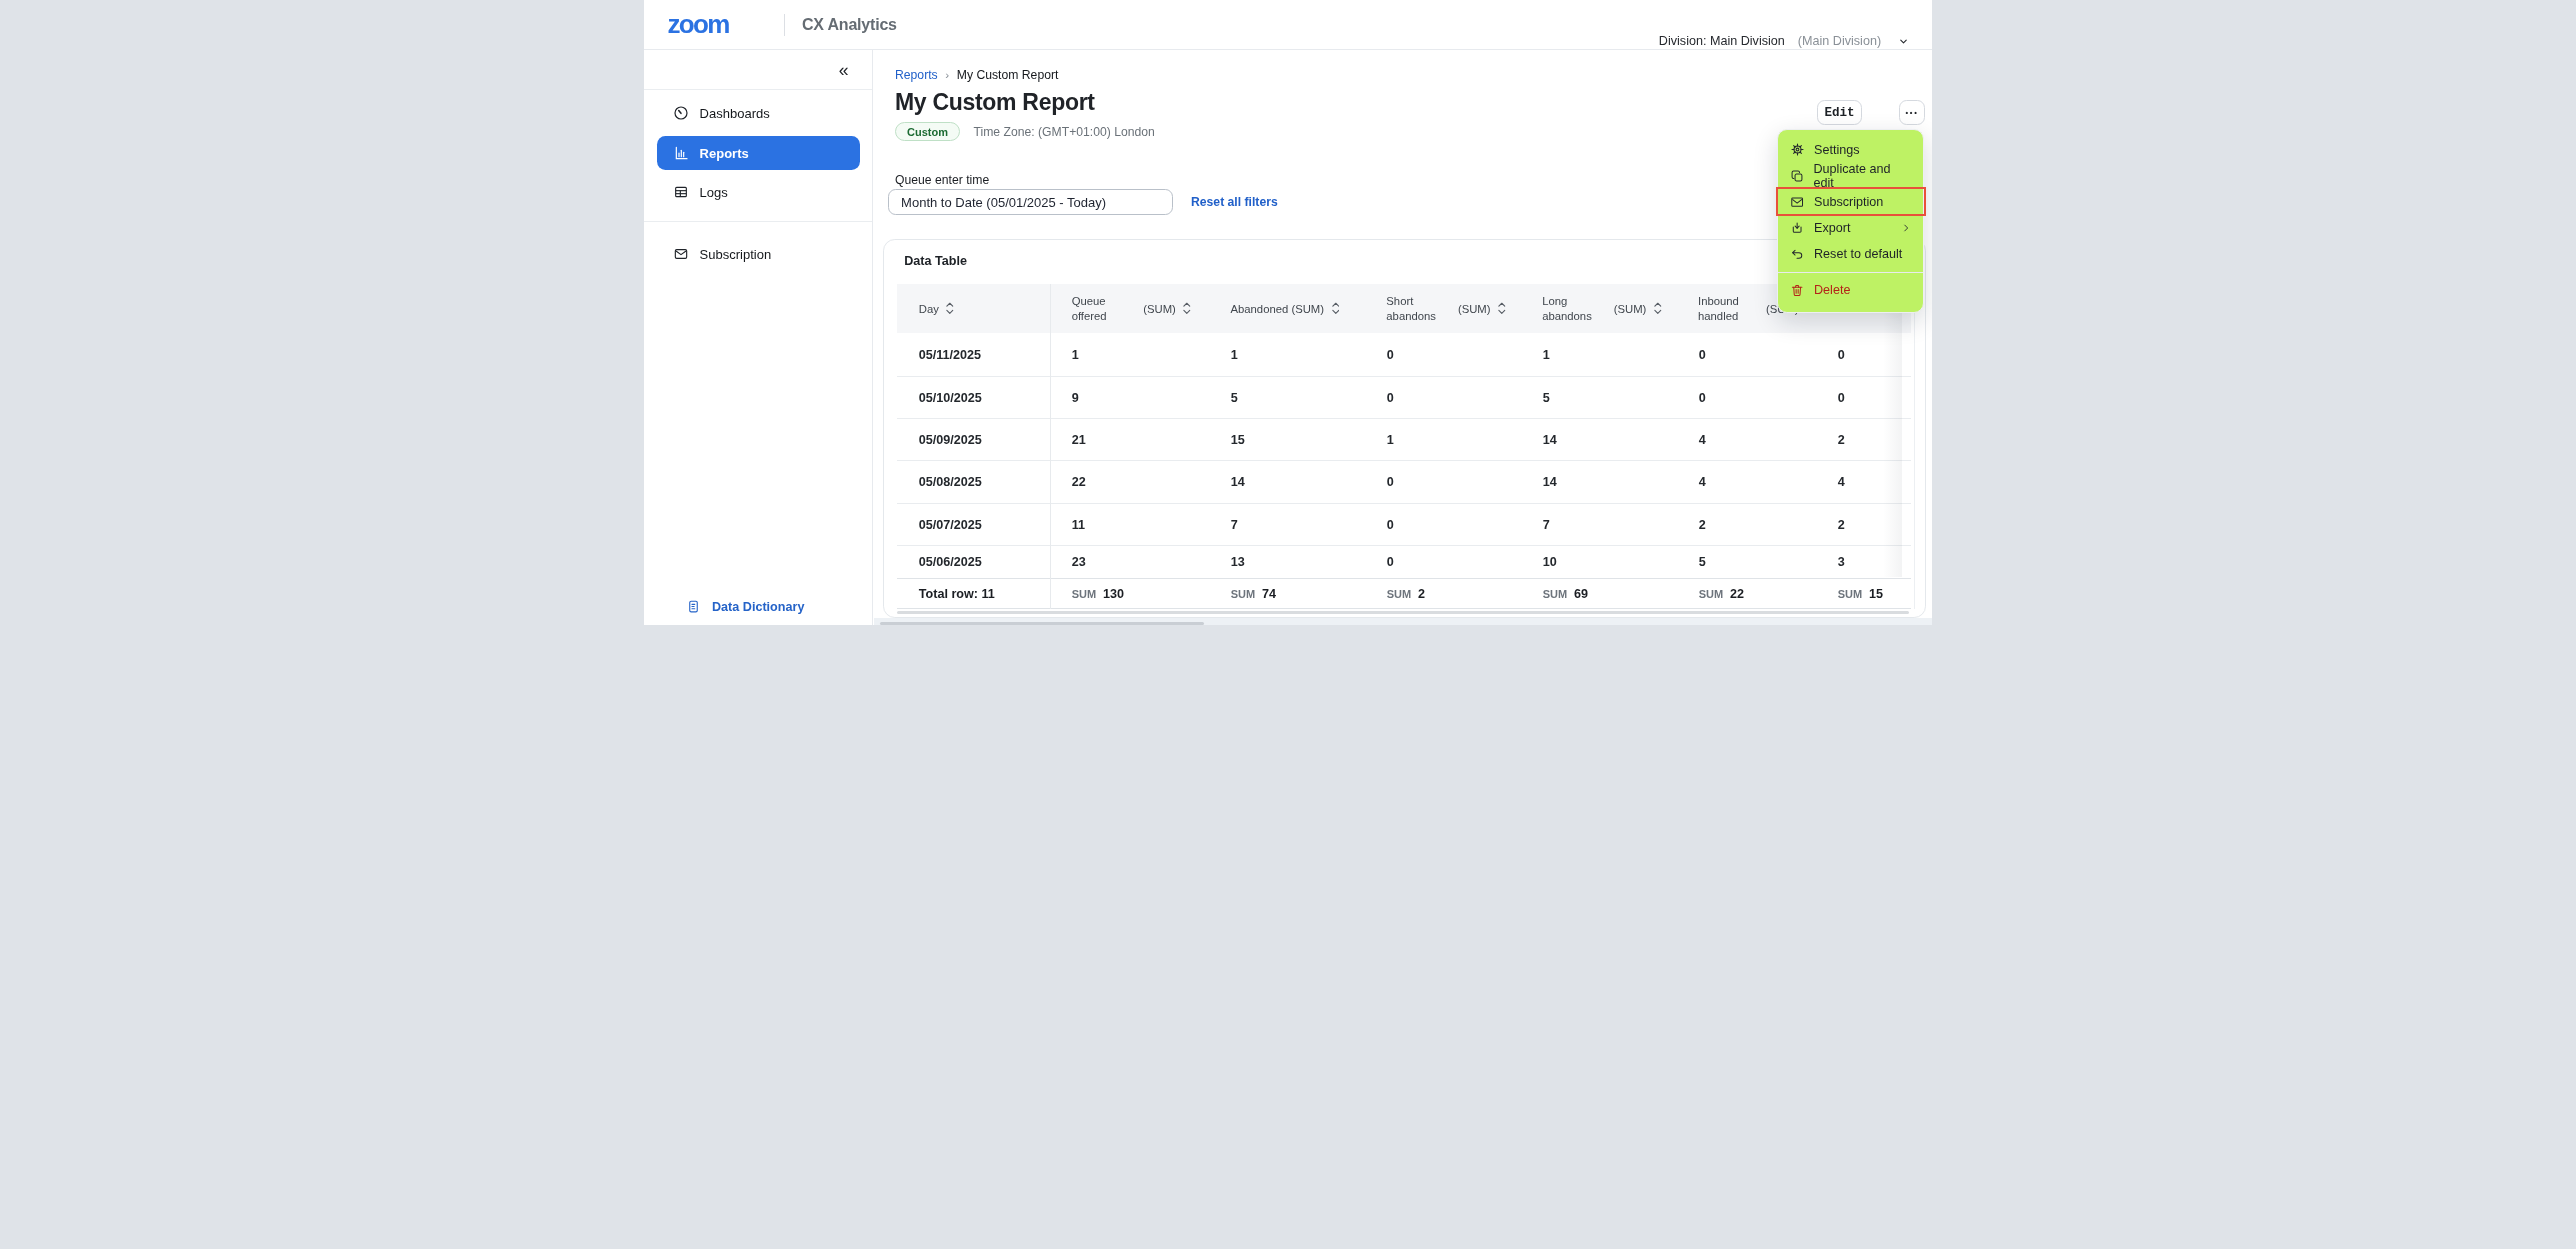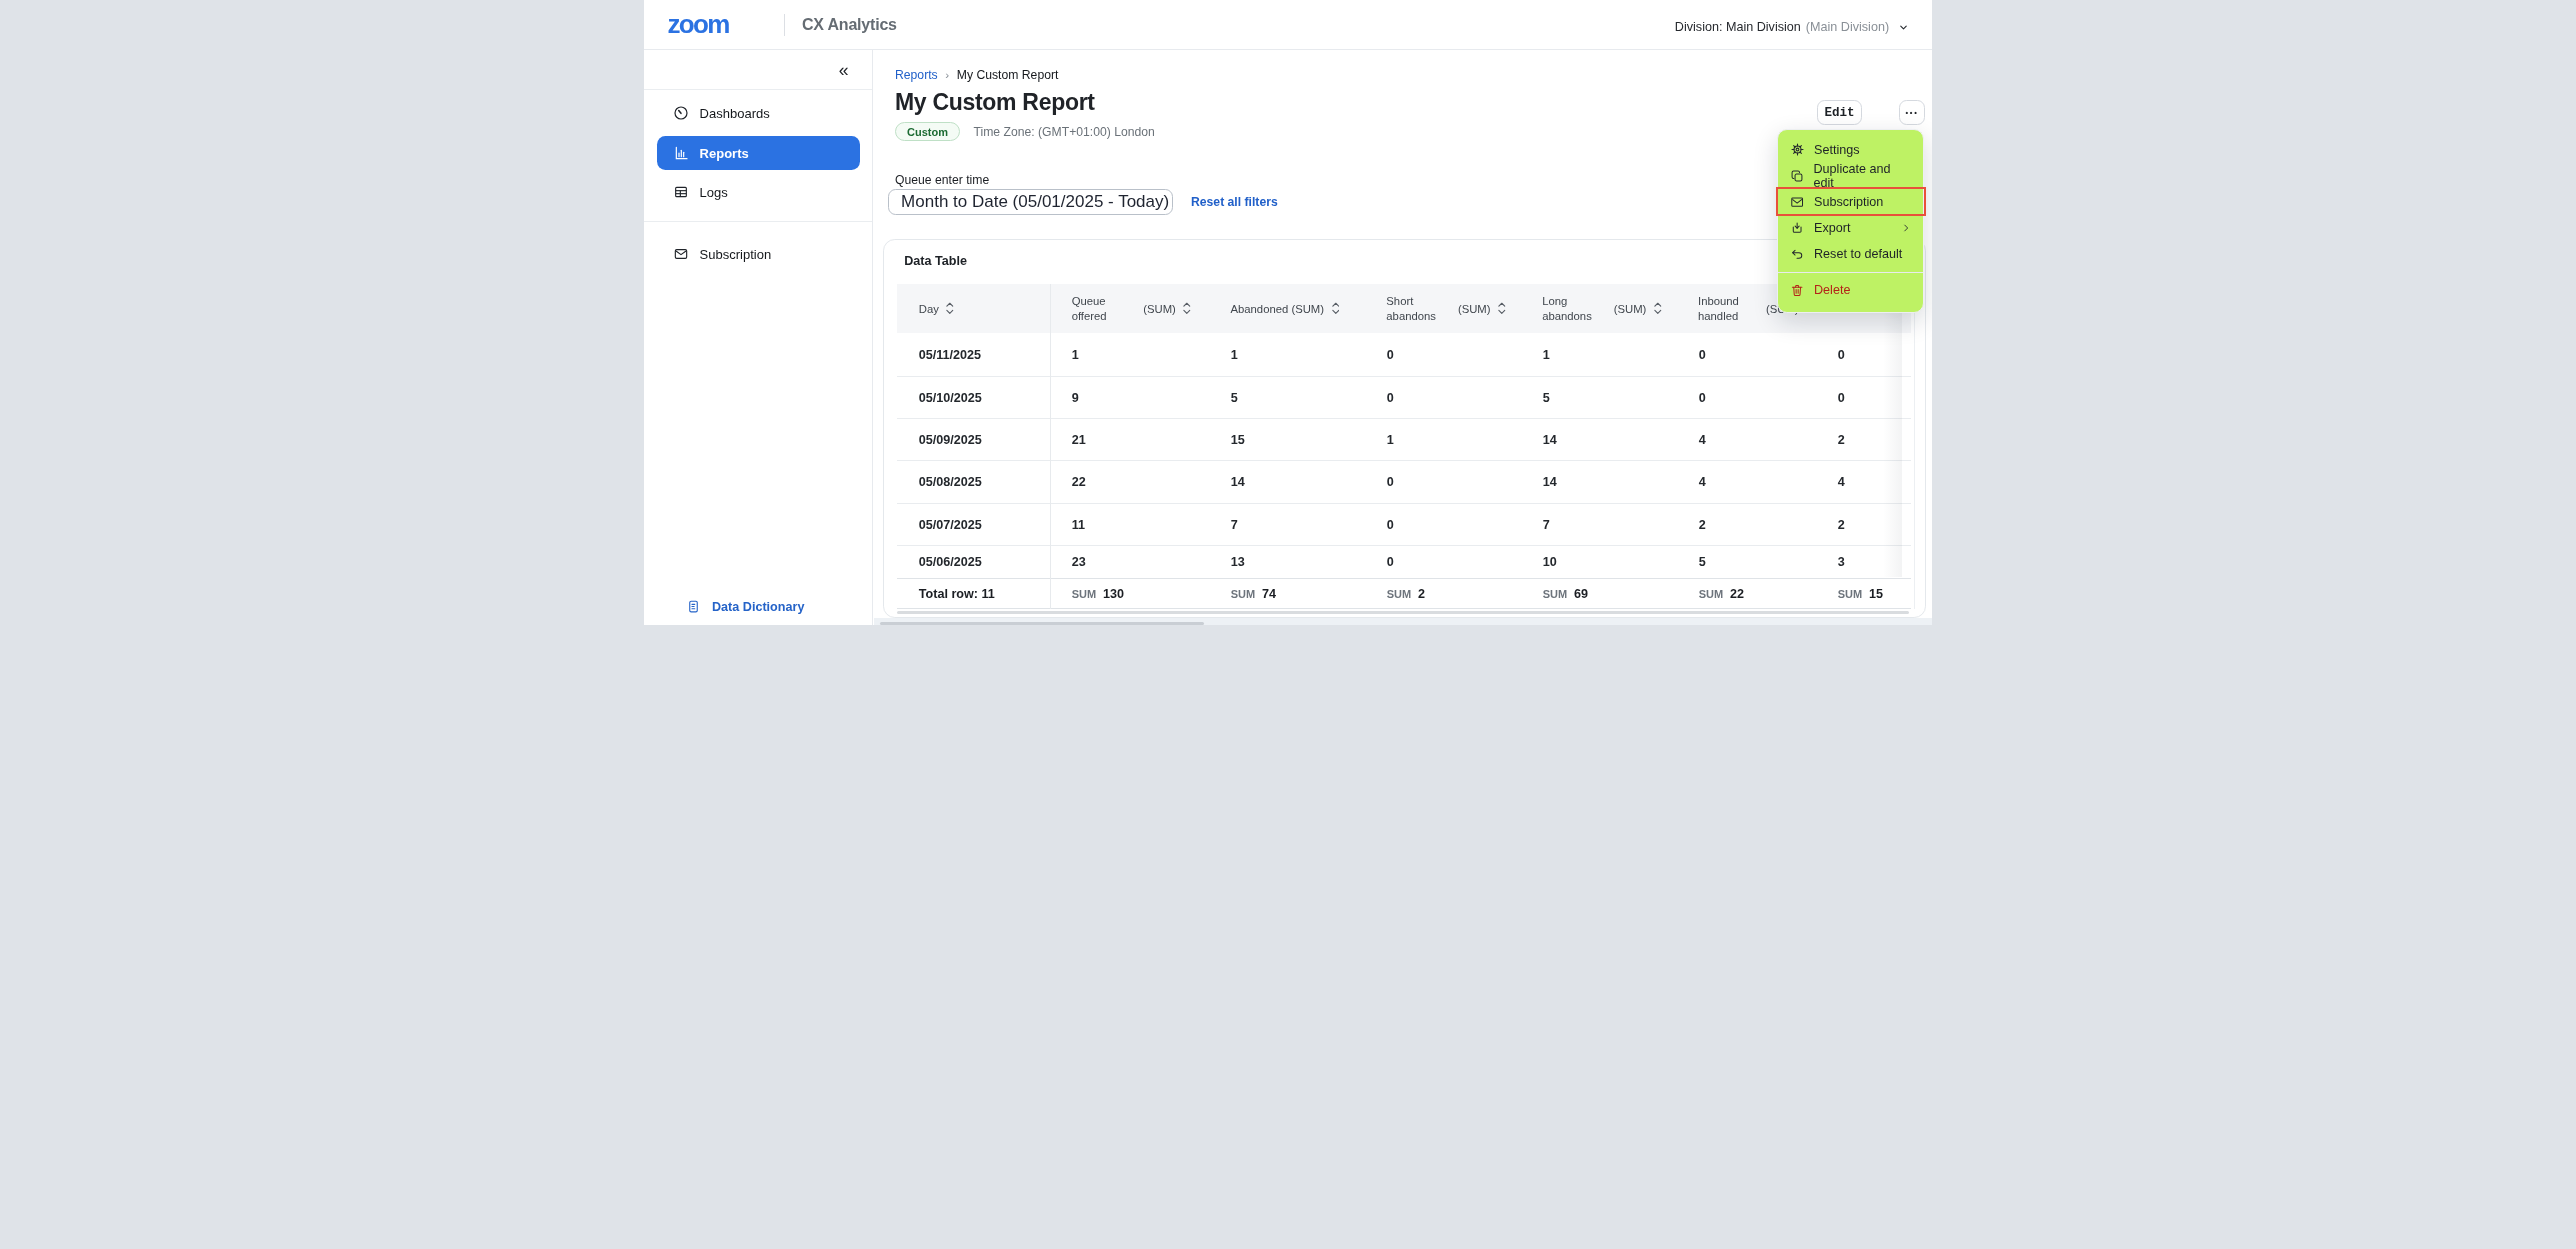--- a/index.html
+++ b/index.html
@@ -5,21 +5,21 @@
   * { margin:0; padding:0; box-sizing:border-box; }
   html,body { background:#dfe3e8; }
   body { font-family:"Liberation Sans","DejaVu Sans",sans-serif; }
   .screen { position:relative; width:1288px; height:625px; margin:0 auto; background:#fff; overflow:hidden; color:#23272c; }
 
   
   .topbar { position:absolute; left:0; top:0; right:0; height:50px; background:#fff; border-bottom:0.8px solid #e7eaee; z-index:30; }
   .logo { position:absolute; left:23.5px; top:11px; font-size:26px; font-weight:800; letter-spacing:-1.7px; color:#2b72e2; line-height:27px; }
   .logo-divider { position:absolute; left:140px; top:14.3px; width:0.8px; height:22px; background:#dcdfe4; }
   .app-title { position:absolute; left:158px; top:16px; font-size:16px; font-weight:700; color:#656c73; letter-spacing:-0.2px; }
-  .division { position:absolute; right:23.5px; top:2px; height:50px; display:flex; align-items:center; gap:5px; font-size:12.6px; cursor:pointer; }
+  .division { position:absolute; right:23.5px; top:16px; height:50px; display:flex; align-items:center; gap:13px; font-size:12.6px; cursor:pointer; }
   .division .main-label { color:#26292e; }
   .division .sub-label { color:#8a9097; }
   .division svg { margin-left:3.4px; }
 
   
   .sidebar { position:absolute; left:0; top:50px; width:229px; bottom:0; background:#fff; border-right:0.8px solid #e7eaee; z-index:20; }
   .collapse-btn { position:absolute; right:23.5px; top:11px; font-size:17.7px; color:#23262b; cursor:pointer; line-height:18.5px; }
   .side-divider { position:absolute; left:0; right:0; height:0.8px; background:#eaedf0; }
   .nav-item { position:absolute; left:12.6px; width:203px; height:34px; border-radius:8.4px; display:flex; align-items:center; gap:11px; padding-left:16px; font-size:13px; color:#15181c; cursor:pointer; }
   .nav-item .ic { display:flex; width:16px; justify-content:center; color:#1f2329; }
@@ -37,21 +37,21 @@
   .page-title { position:absolute; left:21px; top:39px; font-size:23px; font-weight:700; color:#202328; letter-spacing:-0.3px; }
   .meta-row { position:absolute; left:21px; top:72px; display:flex; align-items:center; gap:13.5px; }
   .badge { height:19.3px; padding:0 11px; display:flex; align-items:center; border:0.8px solid #bfe0c6; background:#f4fbf5; border-radius:10px; font-size:11px; font-weight:600; color:#1c6b33; }
   .timezone { font-size:12.2px; color:#6b7279; }
 
   .btn { position:absolute; top:50px; height:25px; background:#fff; border:0.8px solid #d5d9df; border-radius:7.6px; display:flex; align-items:center; justify-content:center; font-size:12.6px; font-weight:700; color:#1d2126; cursor:pointer; }
   .btn-edit { left:943px; width:45px;font-family:Liberation Mono, monospace; }
   .btn-more { left:1025px; width:26px; font-size:14.3px; letter-spacing:0.8px; padding-bottom:5px; }
 
   .filter-label { position:absolute; left:21px; top:123px; font-size:12.2px; color:#1b1e23; }
-  .filter-input { position:absolute; left:14.3px; top:139px; width:285px; height:26px; border:0.8px solid #b9c0c9; border-radius:7.6px; background:#fff; display:flex; align-items:center; padding-left:11.8px; font-size:17px; color:#1f2430; cursor:pointer; }
+  .filter-input { position:absolute; left:14.3px; top:139px; width:285px; height:26px; border:0.8px solid #b9c0c9; border-radius:7.6px; background:#fff; display:flex; align-items:center; padding-left:11.8px; font-size:13px; color:#1f2430; cursor:pointer; }
   .reset-link { position:absolute; left:317px; top:139px; height:26px; display:flex; align-items:center; font-size:12.2px; font-weight:700; color:#2160c9; cursor:pointer; }
 
   
   .card { position:absolute; left:9.2px; top:189px; width:1043px; height:379px; background:#fff; border:0.8px solid #e4e8ec; border-radius:11.8px; }
   .card-title { position:absolute; left:20px; top:13.5px; font-size:12.6px; font-weight:700; color:#1d2126; }
   .tablewrap { position:absolute; left:12.6px; top:44px; width:1014px; }
   .thead { display:flex; height:49px; background:#f5f6f8; }
   .th { display:flex; align-items:center; gap:7.6px; padding-left:22px; font-size:11.3px; color:#40464d; }
   .th .wrap2 { width:54px; line-height:1.25; }
   .sort-ic { flex:0 0 auto; display:flex; color:#565c64; cursor:pointer; }

